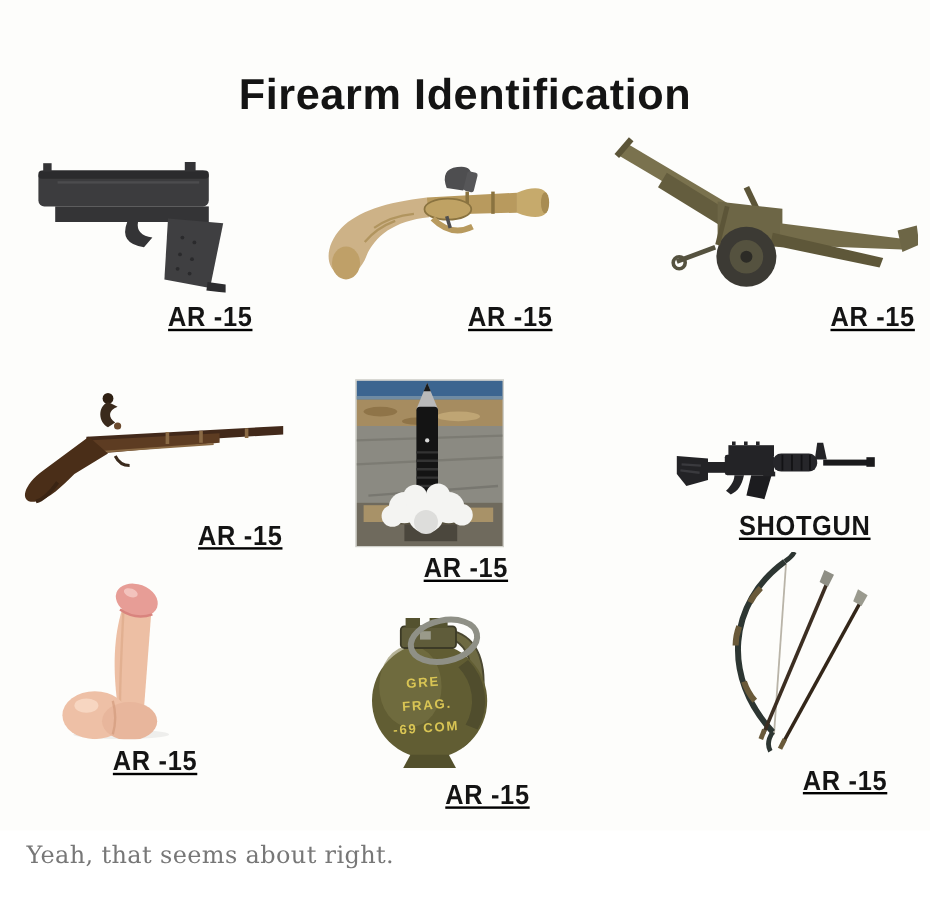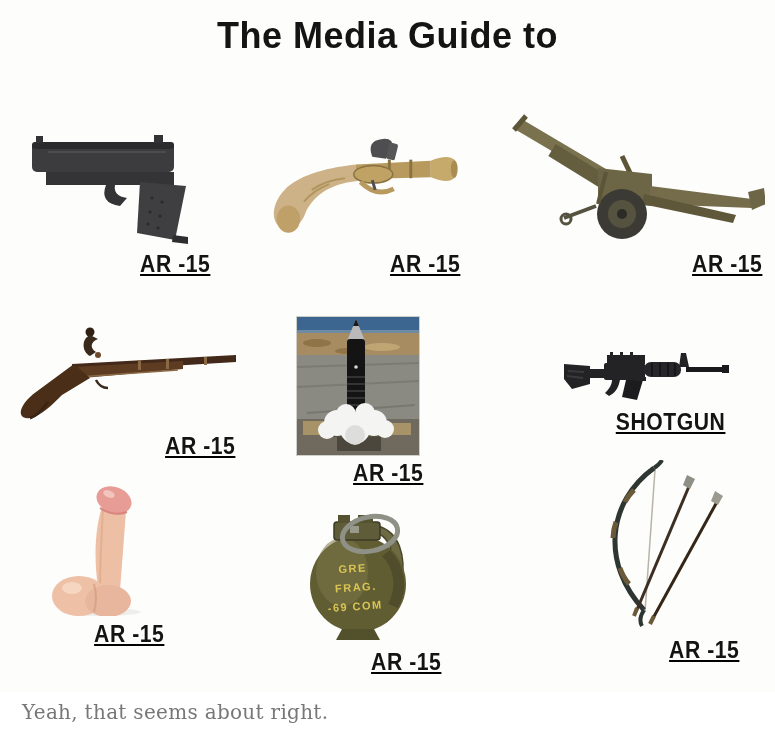--- a/index.html
+++ b/index.html
@@ -16,38 +16,38 @@
   .art{display:flex;align-items:flex-start;justify-content:center;width:100%;}
   .wlabel{
     font-weight:700;font-size:23px;color:#141414;letter-spacing:.6px;
     margin-top:5px;white-space:nowrap;transform:scaleX(.92);
   }
   .c1{left:18px;top:118px;width:195px;}   .c1 .art{height:128px;}
   .c2{left:263px;top:128px;width:200px;}  .c2 .art{height:118px;}
   .c3{left:500px;top:112px;width:265px;}  .c3 .art{height:134px;}
   .c4{left:8px;top:322px;width:230px;}    .c4 .art{height:106px;}
   .c5{left:290px;top:317px;width:136px;}  .c5 .art{height:138px;}
-  .c6{left:560px;top:344px;width:170px;}  .c6 .art{height:60px;}
+  .c6{left:560px;top:360px;width:170px;}  .c6 .art{height:60px;}
   .c7{left:42px;top:476px;width:125px;}   .c7 .art{height:140px;}
   .c8{left:296px;top:494px;width:148px;}  .c8 .art{height:150px;}
   .c9{left:592px;top:460px;width:150px;}  .c9 .art{height:172px;}
   .photo-frame{outline:1px solid #cfcfc9;}
   .caption{
     position:absolute;left:22px;top:700px;margin:0;
     font-family:"DejaVu Serif","Liberation Serif",serif;
     font-size:20px;color:#777777;letter-spacing:.3px;
   }
   .gren-text{font-family:"Liberation Sans",sans-serif;font-weight:700;letter-spacing:1.5px;}
 </style>
 </head>
 <body>
 
 <div class="meme">
 
-  <h1 class="title"><span>The Media Guide to</span><br></h1>
+  <h1 class="title"><br><span>Firearm Identification</span></h1>
 
   <figure class="cell c1" style="margin:0">
     <div class="art">
       <svg width="180" height="126" viewBox="0 0 180 126">
         <rect x="6" y="24" width="142" height="30" rx="5" fill="#3c3c3e"></rect>
         <rect x="6" y="24" width="142" height="7" rx="3" fill="#2b2b2d"></rect>
         <rect x="10" y="18" width="7" height="7" fill="#333335"></rect>
         <rect x="128" y="17" width="9" height="8" fill="#333335"></rect>
         <rect x="20" y="54" width="128" height="13" fill="#343436"></rect>
         <path d="M80,67 q-7,18 14,21 l7,-8 q-14,-2 -12,-13 z" fill="#343436"></path>

